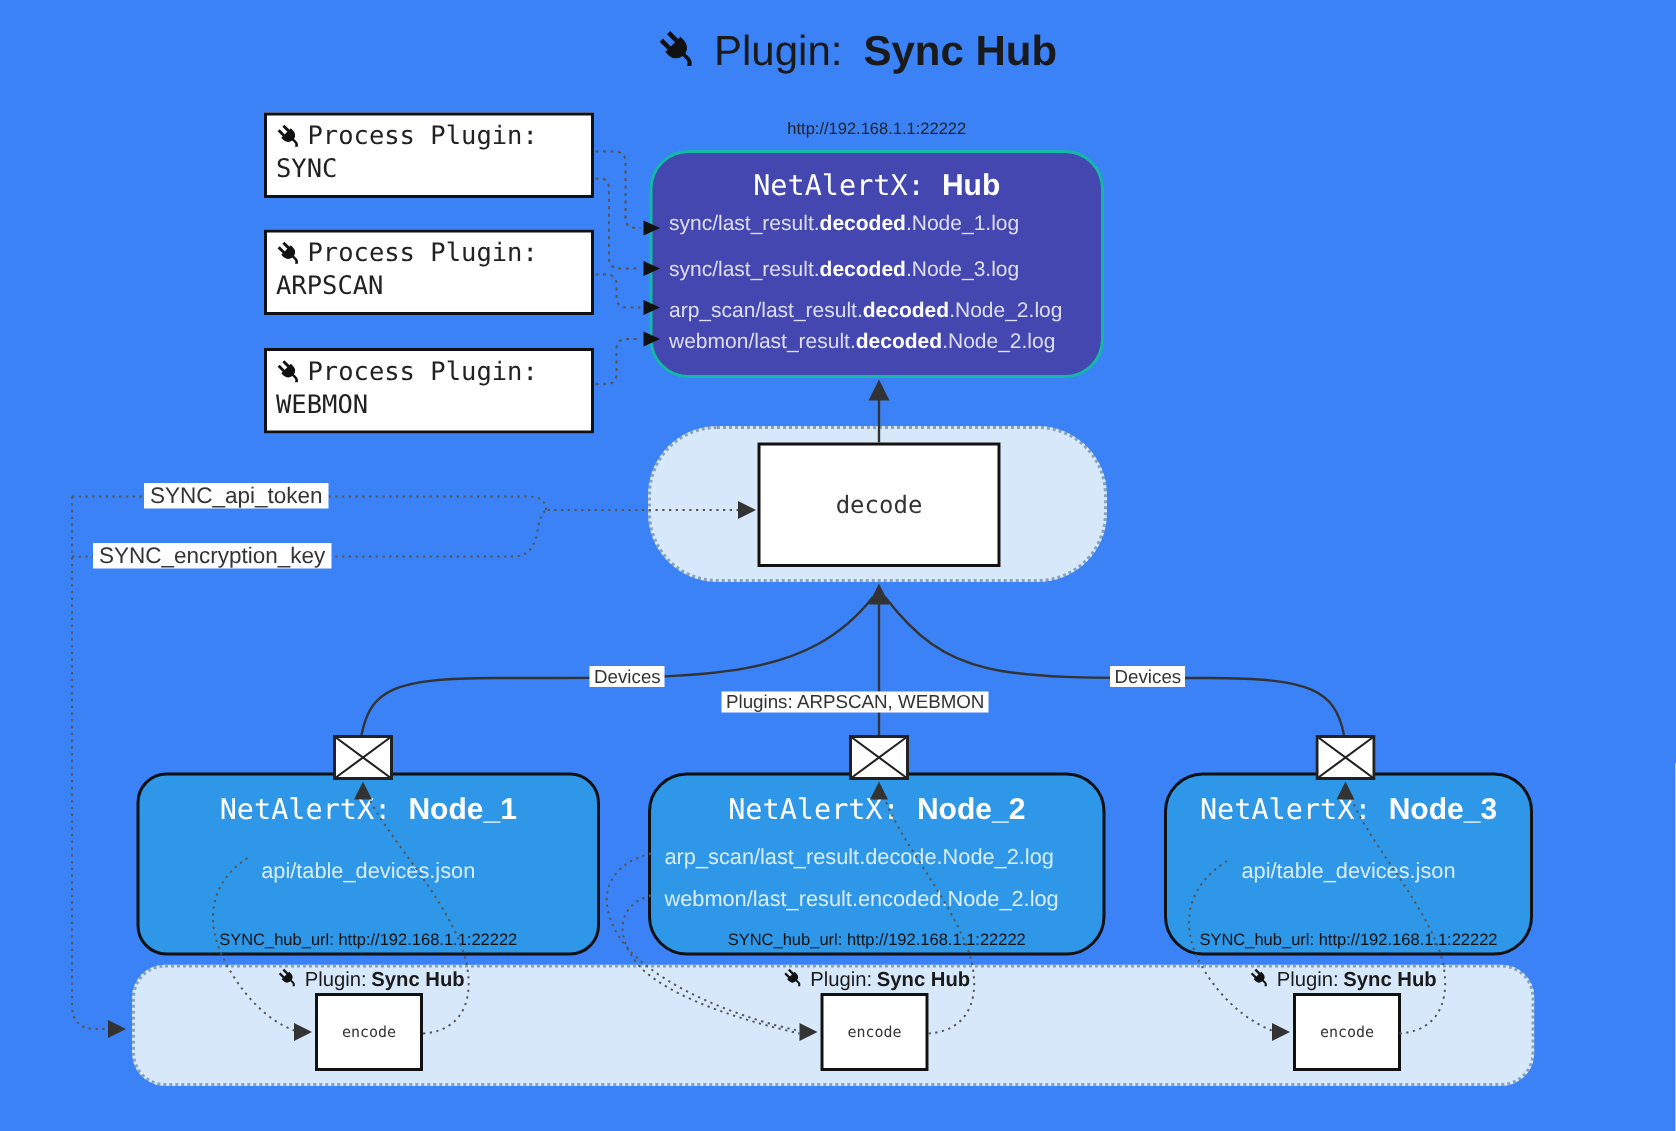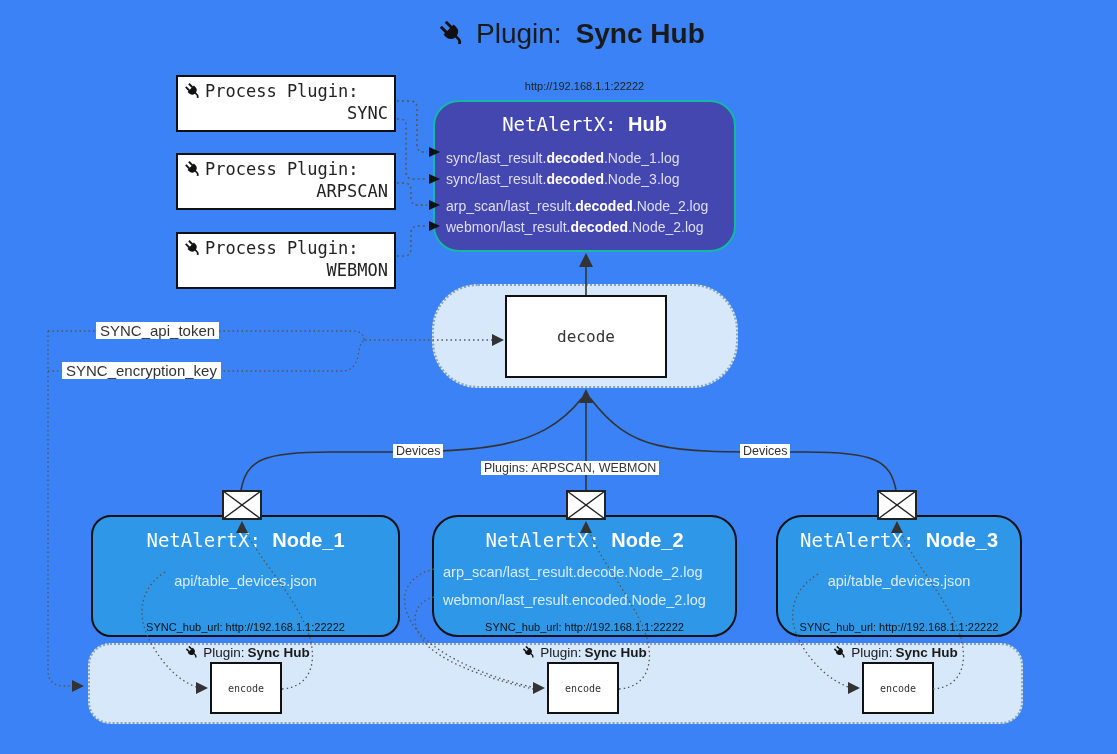--- a/index.html
+++ b/index.html
@@ -5,21 +5,21 @@
   html,body{margin:0;padding:0;background:#fff;}
   .stage{position:relative;width:1117px;height:754px;background:#3b82f6;overflow:hidden;
          font-family:"Liberation Sans",sans-serif;color:#222;text-decoration:underline;}
   .abs{position:absolute;}
   
   .title{display:flex;align-items:center;gap:8px;font-size:28px;color:#1a1a1a;}
   .title b{font-weight:bold;margin-left:6px;}
   
   .pbox{background:#fff;border:2px solid #111;box-sizing:border-box;
         font-family:"DejaVu Sans Mono",monospace;font-size:17px;color:#222;
-        padding:4px 6px;text-align:right;}
+        padding:4px 6px;text-align:left;}
   .pbox .row1{display:flex;align-items:center;justify-content:flex-start;gap:2px;}
   .pbox .row2{margin-top:2px;}
   
   .huburl{font-size:11px;text-align:center;color:#222;}
   .hub{background:#4447B0;border:2px solid #14b8a6;border-radius:26px;box-sizing:border-box;}
   .hubtitle{width:100%;text-align:center;color:#fff;font-size:19px;}
   .hubtitle .pre{font-family:"DejaVu Sans Mono",monospace;}
   .hubtitle b{font-size:20px;}
   .hublog{left:11px;font-size:14px;color:#dededf5;color:#dfdff4;white-space:nowrap;}
   .hublog b{color:#ffffff;}
@@ -101,21 +101,21 @@
       <span>Process Plugin:</span>
       </div>
     <div class="row2">WEBMON</div>
   </div>
 
   <div class="abs huburl mid" style="left:433px;top:80px;width:303px;">http://192.168.1.1:22222</div>
   <div class="abs hub mid" style="left:433px;top:100px;width:303px;height:152px;">
     <div class="abs hubtitle" style="top:11px;">
       <span class="pre">NetAlertX: </span><b>Hub</b>
     </div>
-    <div class="abs hublog" style="top:48px;"><span>sync/last_result.</span><b>decoded</b><span>.Node_1.log</span></div>
+    <div class="abs hublog" style="top:38px;"><span>sync/last_result.</span><b>decoded</b><span>.Node_1.log</span></div>
     <div class="abs hublog" style="top:69px;"><span>sync/last_result.</span><b>decoded</b><span>.Node_3.log</span></div>
     <div class="abs hublog" style="top:96px;"><span>arp_scan/last_result.</span><b>decoded</b><span>.Node_2.log</span></div>
     <div class="abs hublog" style="top:117px;"><span>webmon/last_result.</span><b>decoded</b><span>.Node_2.log</span></div>
   </div>
 
   <div class="abs whitebox mid" style="left:505px;top:295px;width:162px;height:83px;font-size:16px;">decode</div>
 
   <div class="abs node mid" style="left:91px;top:515px;width:309px;height:122px;border-radius:20px;">
     <div class="abs nodetitle" style="top:12px;">
       <span class="pre">NetAlertX: </span><b>Node_1</b></div>

